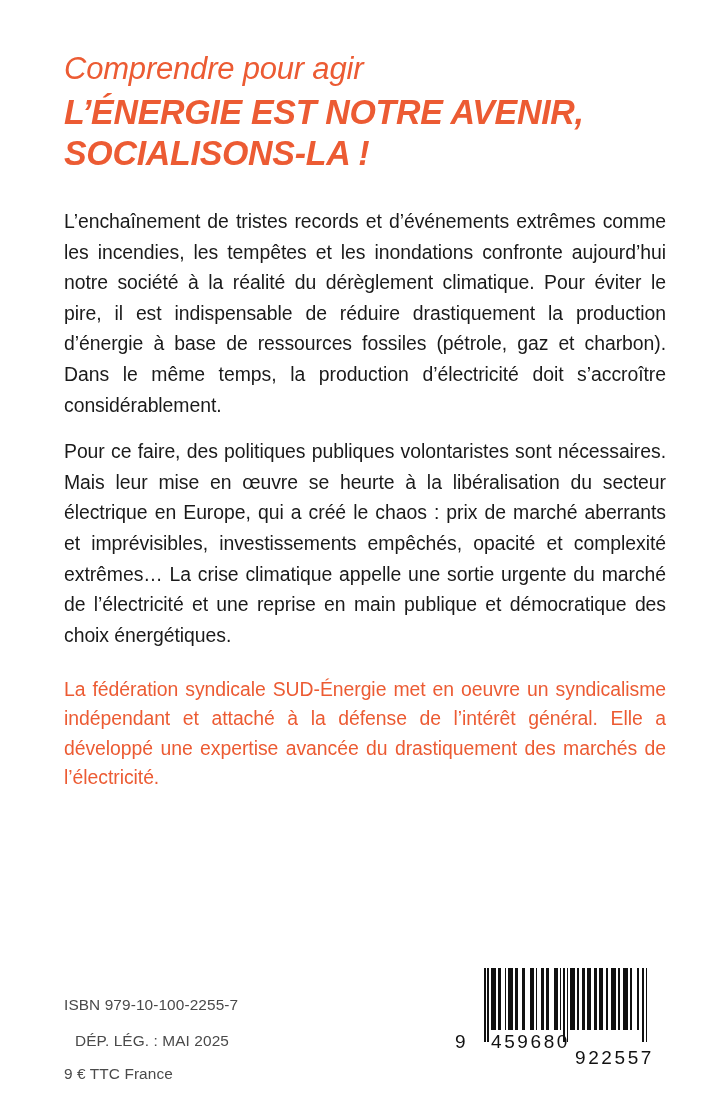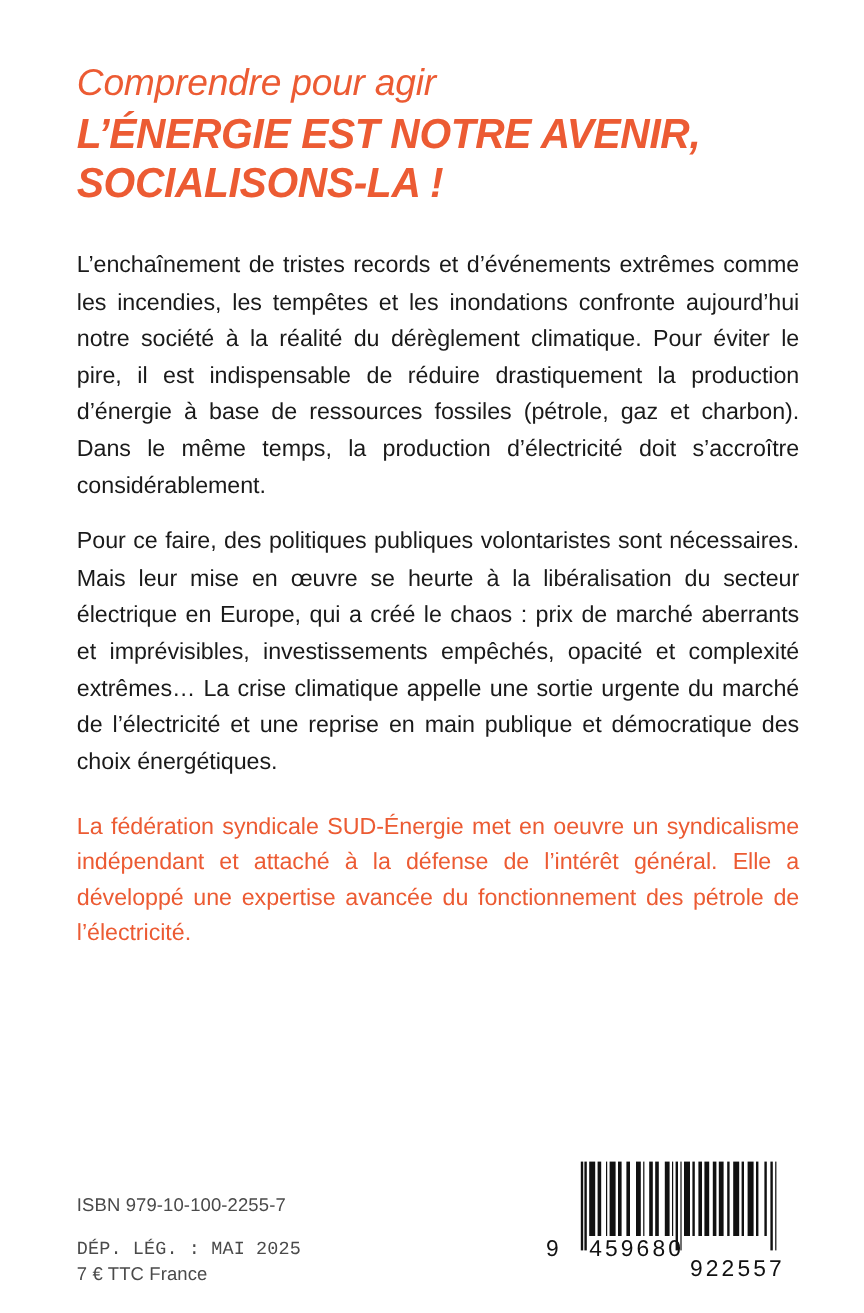--- a/index.html
+++ b/index.html
@@ -94,21 +94,21 @@
     position: absolute;
     left: 64px;
     top: 994px;
     width: 330px;
     color: #4a4a4a;
     font-size: 15.4px;
     line-height: 22px;
     letter-spacing: 0.1px;
   }
   .colophon .isbn-line { margin: 0 0 14px 0; }
-  .colophon .depot-line { margin: 0; font-family: Liberation Mono, monospace; }
+  .colophon .depot-line { margin: 11px; }
   .colophon .price-line { margin: 0; }
 
   
   .barcode-area {
     position: absolute;
     left: 455px;
     top: 968px;
     width: 210px;
     height: 100px;
   }
@@ -161,27 +161,27 @@
       <span class="l2">SOCIALISONS-LA !</span>
     </h1>
   </div>
 
   <div class="body-copy">
     <p class="para">L’enchaînement de tristes records et d’événements extrêmes comme les incendies, les tempêtes et les inondations confronte aujourd’hui notre société à la réalité du dérèglement climatique. Pour éviter le pire, il est indispensable de réduire drastiquement la production d’énergie à base de ressources fossiles (pétrole, gaz et charbon). Dans le même temps, la production d’électricité doit s’accroître considérablement.</p>
     <p class="para">Pour ce faire, des politiques publiques volontaristes sont nécessaires. Mais leur mise en œuvre se heurte à la libéralisation du secteur électrique en Europe, qui a créé le chaos : prix de marché aberrants et imprévisibles, investissements empêchés, opacité et complexité extrêmes… La crise climatique appelle une sortie urgente du marché de l’électricité et une reprise en main publique et démocratique des choix énergétiques.</p>
   </div>
 
   <div class="blurbs">
-    <p class="blurb">La fédération syndicale SUD-Énergie met en oeuvre un syndicalisme indépendant et attaché à la défense de l’intérêt général. Elle a développé une expertise avancée du fonctionnement des pétrole de l’électricité.</p>
+    <p class="blurb">La fédération syndicale SUD-Énergie met en oeuvre un syndicalisme indépendant et attaché à la défense de l’intérêt général. Elle a développé une expertise avancée du drastiquement des marchés de l’électricité.</p>
   </div>
 
   <div class="colophon">
     <p class="isbn-line">ISBN 979-10-100-2255-7</p>
     <p class="depot-line">DÉP. LÉG. : MAI 2025</p>
-    <p class="price-line">7 € TTC France</p>
+    <p class="price-line">9 € TTC France</p>
   </div>
 
   <div class="barcode-area">
     <div class="barcode-bars" id="barcode-bars">
         <span class="bar guard" style="width: 1.72px;"></span>
         <span class="sp guard" style="width: 1.72px;"></span>
         <span class="bar guard" style="width: 1.72px;"></span>
         <span class="sp" style="width: 1.72px;"></span>
         <span class="bar" style="width: 5.16px;"></span>
         <span class="sp" style="width: 1.72px;"></span>

